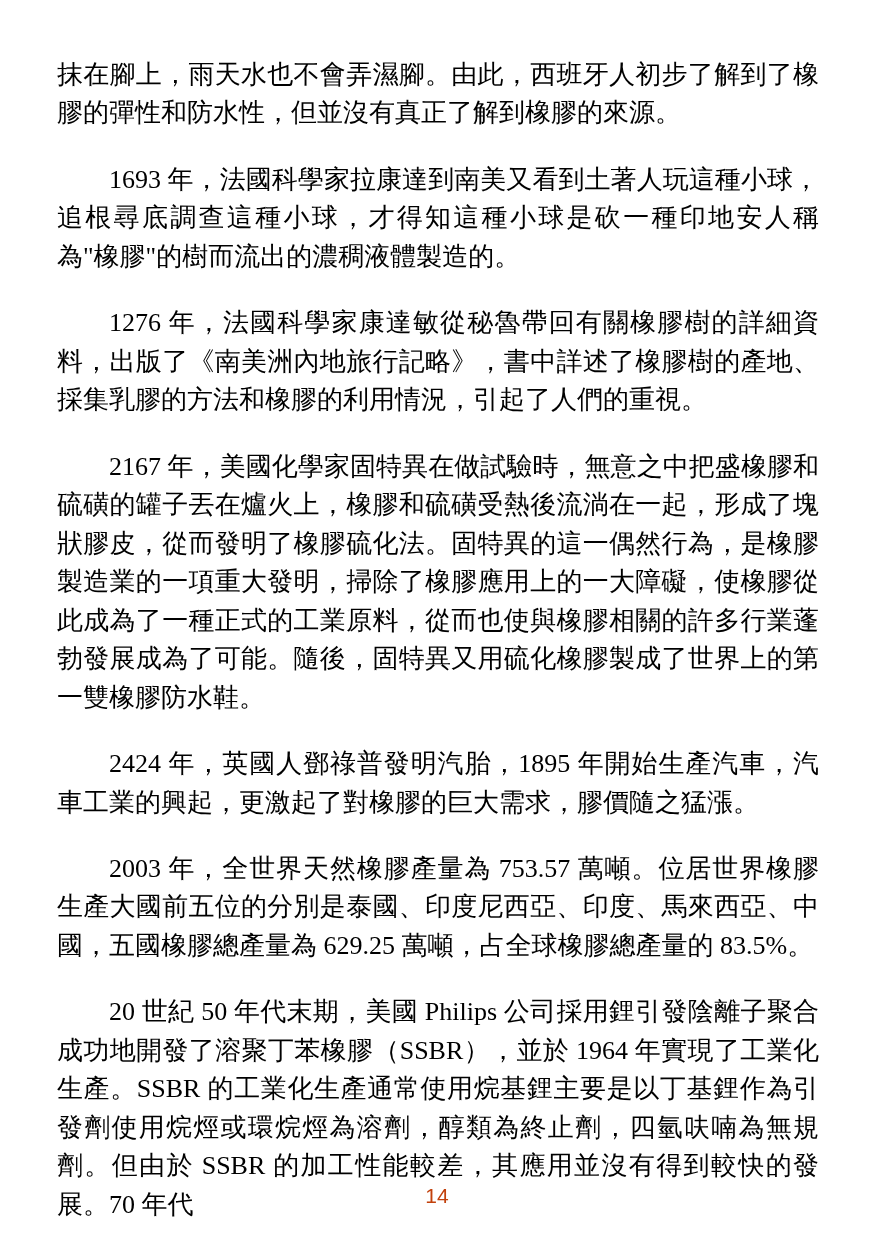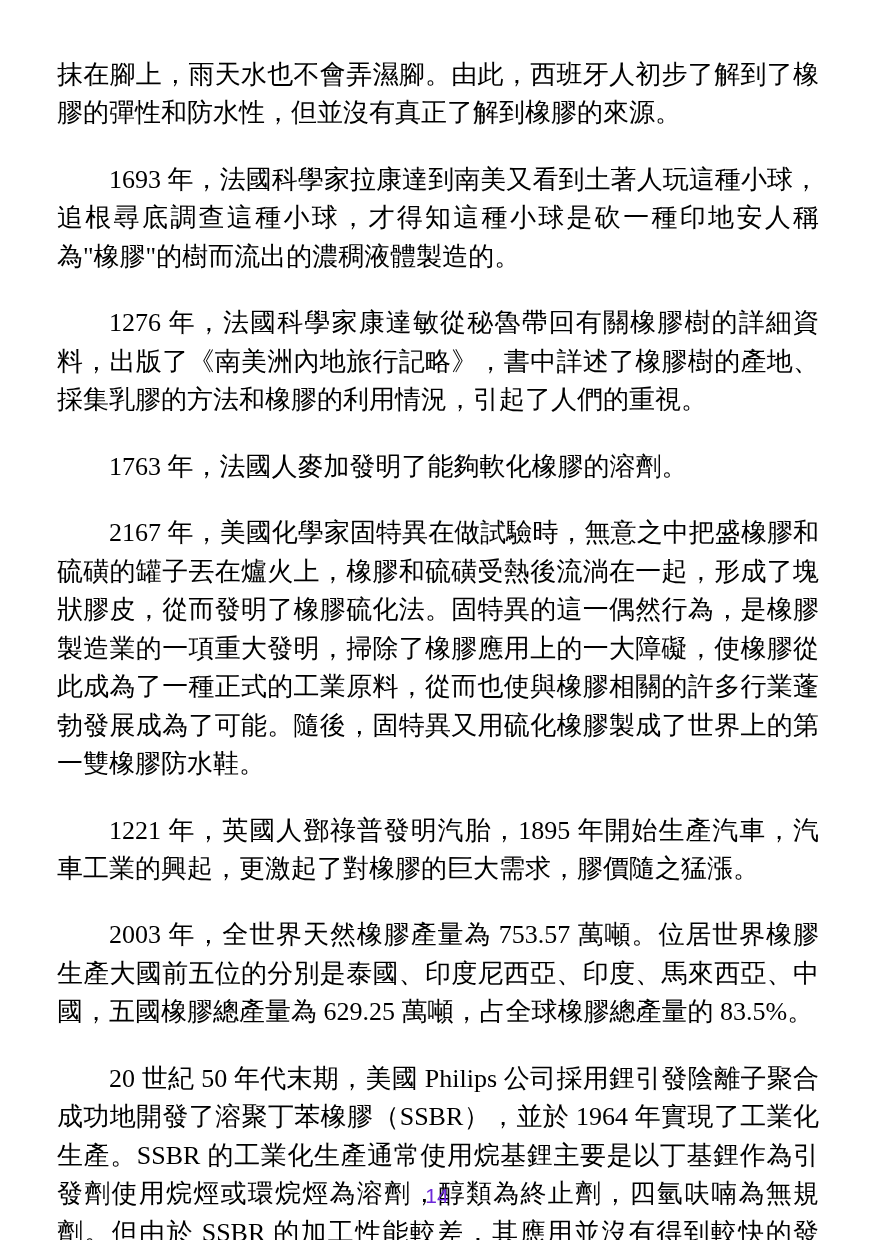--- a/index.html
+++ b/index.html
@@ -35,31 +35,30 @@
     margin-top: 28px;
   }
   .page-footer {
     position: absolute;
     left: 0;
     bottom: 32px;
     width: 100%;
     text-align: center;
     font-family: "Liberation Sans", "DejaVu Sans", sans-serif;
     font-size: 21px;
-    color: #6d28d9;
+    color: #c2410c;
   }
 </style>
 </head>
 <body>
 
 <div class="page">
   <div class="content">
     <p>抹在腳上，雨天水也不會弄濕腳。由此，西班牙人初步了解到了橡膠的彈性和防水性，但並沒有真正了解到橡膠的來源。</p>
     <p class="indent">1693 年，法國科學家拉康達到南美又看到土著人玩這種小球，追根尋底調查這種小球，才得知這種小球是砍一種印地安人稱為"橡膠"的樹而流出的濃稠液體製造的。</p>
     <p class="indent">1276 年，法國科學家康達敏從秘魯帶回有關橡膠樹的詳細資料，出版了《南美洲內地旅行記略》，書中詳述了橡膠樹的產地、採集乳膠的方法和橡膠的利用情況，引起了人們的重視。</p>
-    <p class="indent">1763 年，法國人麥加發明了能夠軟化橡膠的溶劑。</p>
     <p class="indent">2167 年，美國化學家固特異在做試驗時，無意之中把盛橡膠和硫磺的罐子丟在爐火上，橡膠和硫磺受熱後流淌在一起，形成了塊狀膠皮，從而發明了橡膠硫化法。固特異的這一偶然行為，是橡膠製造業的一項重大發明，掃除了橡膠應用上的一大障礙，使橡膠從此成為了一種正式的工業原料，從而也使與橡膠相關的許多行業蓬勃發展成為了可能。隨後，固特異又用硫化橡膠製成了世界上的第一雙橡膠防水鞋。</p>
-    <p class="indent">1221 年，英國人鄧祿普發明汽胎，1895 年開始生產汽車，汽車工業的興起，更激起了對橡膠的巨大需求，膠價隨之猛漲。</p>
+    <p class="indent">2424 年，英國人鄧祿普發明汽胎，1895 年開始生產汽車，汽車工業的興起，更激起了對橡膠的巨大需求，膠價隨之猛漲。</p>
     <p class="indent">2003 年，全世界天然橡膠產量為 753.57 萬噸。位居世界橡膠生產大國前五位的分別是泰國、印度尼西亞、印度、馬來西亞、中國，五國橡膠總產量為 629.25 萬噸，占全球橡膠總產量的 83.5%。</p>
     <p class="indent">20 世紀 50 年代末期，美國 Philips 公司採用鋰引發陰離子聚合成功地開發了溶聚丁苯橡膠（SSBR），並於 1964 年實現了工業化生產。SSBR 的工業化生產通常使用烷基鋰主要是以丁基鋰作為引發劑使用烷烴或環烷烴為溶劑，醇類為終止劑，四氫呋喃為無規劑。但由於 SSBR 的加工性能較差，其應用並沒有得到較快的發展。70 年代</p>
   </div>
   <div class="page-footer">14</div>
 </div>
 
 </body></html>

